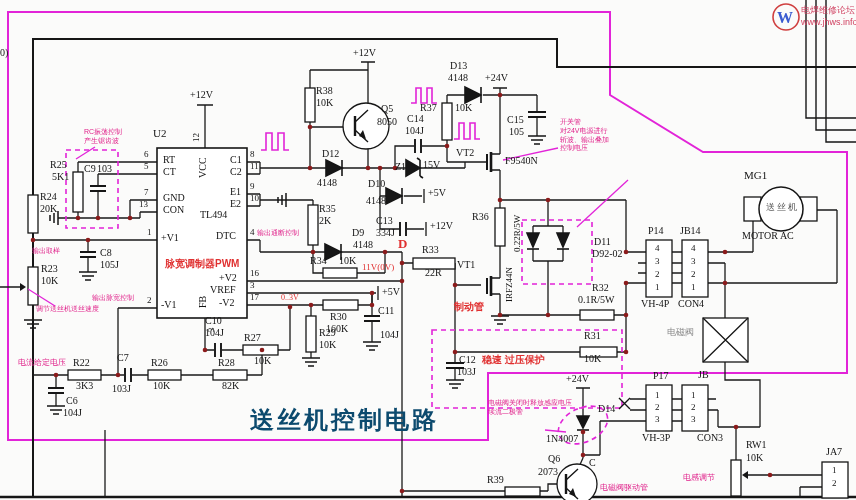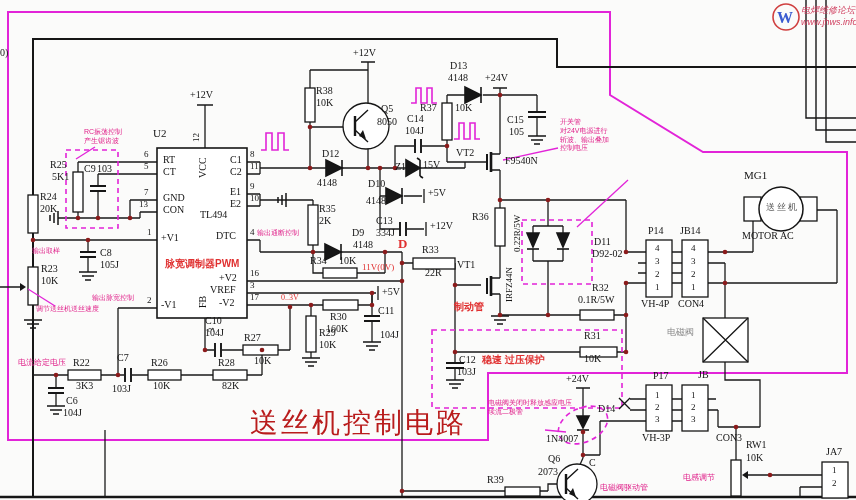--- a/index.html
+++ b/index.html
@@ -7,24 +7,24 @@
          font-family:"Liberation Serif","DejaVu Serif",serif;}
   svg{position:absolute;left:0;top:0;}
   .lb{position:absolute;font-size:10px;color:#141414;line-height:1.08;white-space:pre-line;}
   .s9{font-size:9px;} .s8{font-size:8px;} .s11{font-size:11px;}
   .pk{position:absolute;color:#e0218a;font-size:7px;line-height:1.25;white-space:pre-line;
       font-family:"Liberation Sans","DejaVu Sans",sans-serif;}
   .pk8{font-size:8px;} .pk10{font-size:10px;font-weight:bold;}
   .rd{color:#e03030;}
   .rot{transform-origin:left top;transform:rotate(-90deg);}
   .node-d{position:absolute;color:#e03030;font-size:13px;font-weight:bold;}
-  .title{position:absolute;color:#b91c1c;font-size:28px;font-weight:normal;letter-spacing:3px;}
+  .title{position:absolute;color:#0c4a6e;font-size:24px;font-weight:bold;letter-spacing:3px;}
   .qq{position:absolute;color:#2d2db5;font-size:37px;font-weight:bold;letter-spacing:1px;opacity:.95;}
   .forum{position:absolute;font-size:9px;color:#d04060;line-height:1.2;
-         font-family:"Liberation Sans",sans-serif;font-style:italic;}
+         font-family:"Liberation Sans",sans-serif;}
 </style>
 </head>
 <body>
 
 <div id="stage">
 
 <svg width="856" height="500" viewBox="0 0 856 500">
 
   <path d="M8,440 V12 H610 V95 L703,152 H847 V373 H488 V440 Z" fill="none" stroke="#e224d8" stroke-width="2"></path>
 
@@ -392,21 +392,21 @@
 <span class="lb" style="left:678px;top:299px">CON4</span>
 <span class="lb" style="left:653px;top:371px">P17</span>
 <span class="lb s9" style="left:655px;top:391px">1</span>
 <span class="lb s9" style="left:655px;top:403px">2</span>
 <span class="lb s9" style="left:655px;top:415px">3</span>
 <span class="lb" style="left:642px;top:433px">VH-3P</span>
 <span class="lb" style="left:698px;top:370px">JB</span>
 <span class="lb s9" style="left:691px;top:391px">1</span>
 <span class="lb s9" style="left:691px;top:403px">2</span>
 <span class="lb s9" style="left:691px;top:415px">3</span>
-<span class="lb" style="left:716px;top:433px">CON3</span>
+<span class="lb" style="left:697px;top:433px">CON3</span>
 <span class="lb" style="left:826px;top:447px">JA7</span>
 <span class="lb s9" style="left:832px;top:466px">1</span>
 <span class="lb s9" style="left:832px;top:479px">2</span>
 
 <span class="lb s11" style="left:744px;top:170px">MG1</span>
 <span class="lb s9" style="left:766px;top:203px;letter-spacing:2px;color:#555">送丝机</span>
 <span class="lb" style="left:742px;top:231px">MOTOR AC</span>
 
 <span class="node-d" style="left:398px;top:236px">D</span>
 <span class="lb s9 rd" style="left:362px;top:263px">11V(0V)</span>

